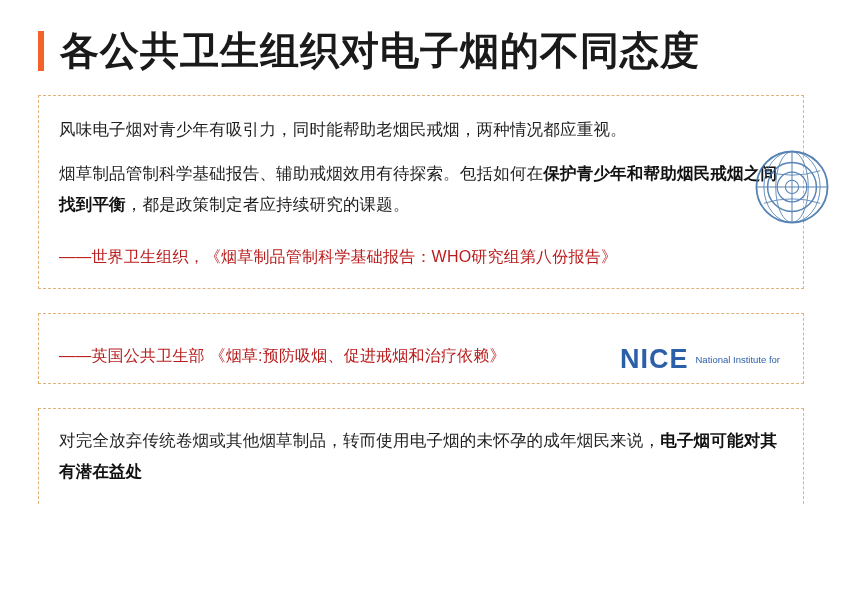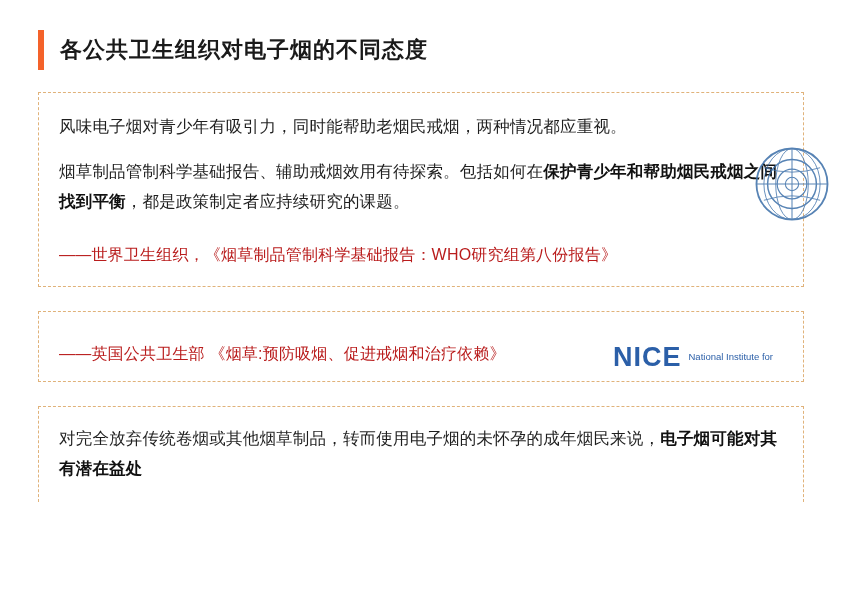--- a/index.html
+++ b/index.html
@@ -32,21 +32,21 @@
     padding-bottom: 22px;
   }
   .title-bar {
     width: 6px;
     height: 40px;
     background: #f4622a;
     margin-right: 16px;
     flex: none;
   }
   .title-text {
-    font-size: 22px;
+    font-size: 39px;
     font-weight: bold;
     letter-spacing: 1px;
     color: #1a1a1a;
     line-height: 1.1;
     white-space: nowrap;
   }
 
   
   .quote-block {
     border: 1px dashed #e0b27a;
@@ -79,21 +79,21 @@
   .who-logo {
     position: absolute;
     right: -26px;
     top: 54px;
     width: 74px;
     height: 74px;
     opacity: 0.85;
   }
   .nice-logo {
     position: absolute;
-    right: 30px;
+    right: 23px;
     bottom: 10px;
     display: flex;
     align-items: center;
     gap: 7px;
   }
   .nice-word {
     font-size: 27px;
     font-weight: bold;
     color: #2b5fa8;
     letter-spacing: 1px;

